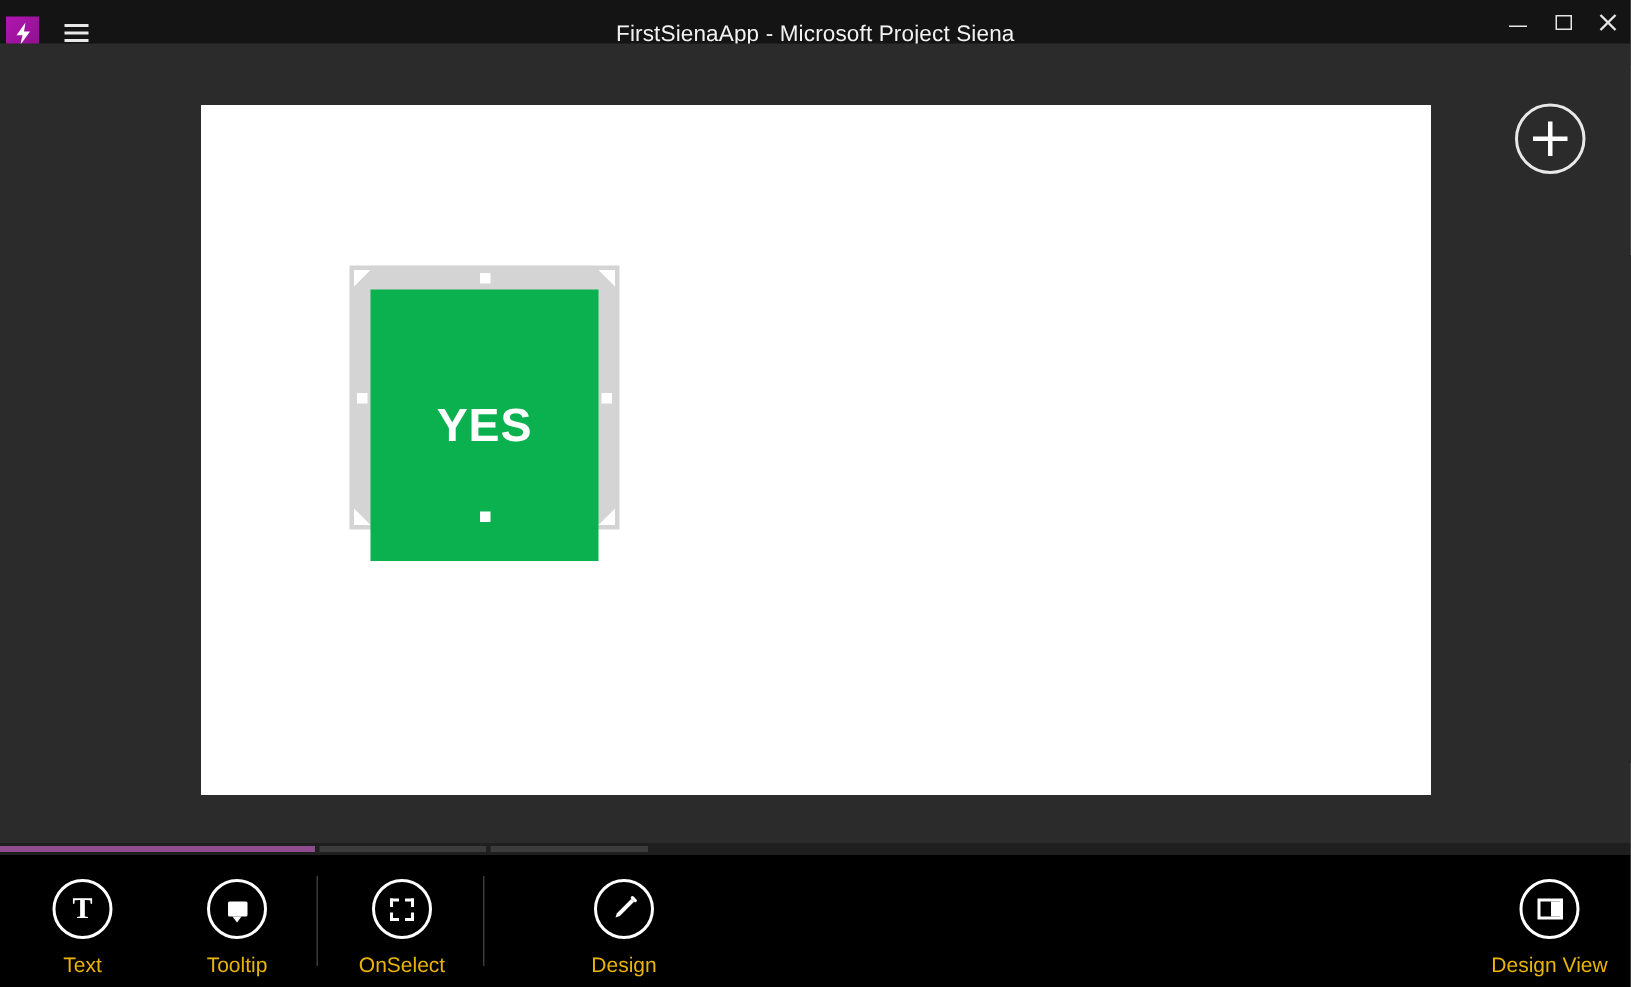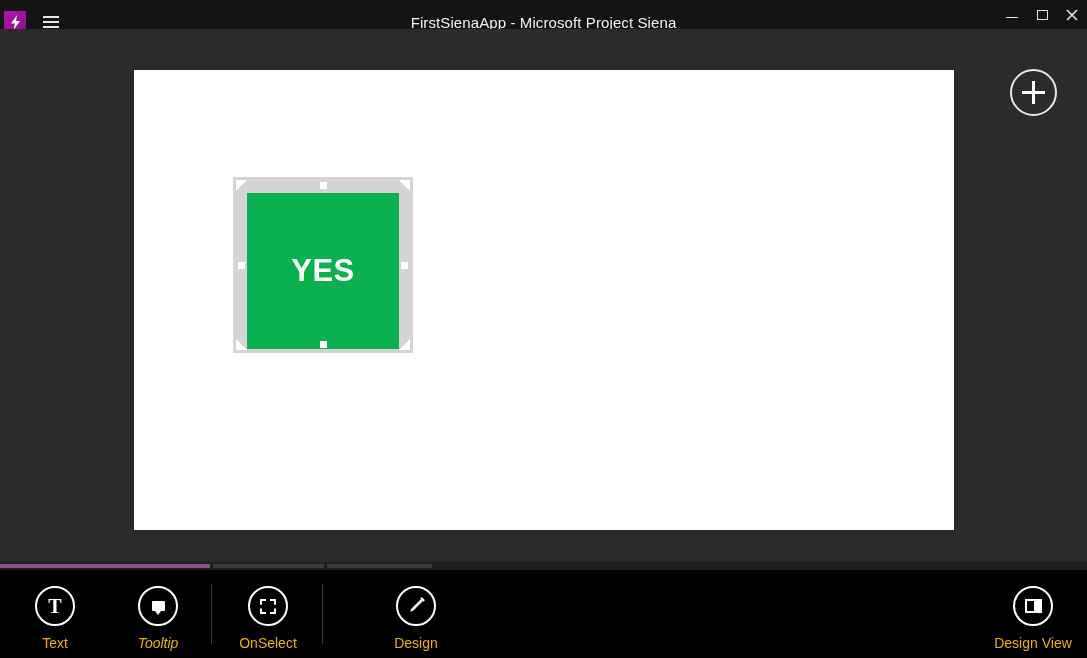--- a/index.html
+++ b/index.html
@@ -105,21 +105,21 @@
     height: 176px;
   }
   .sel-frame {
     position: absolute;
     inset: 0;
     background: #d4d4d4;
   }
   .green-button {
     position: absolute;
     left: 14px; top: 16px;
-    width: 152px; height: 156px;
+    width: 152px; height: 181px;
     background: #0bb04f;
     display: flex;
     align-items: center;
     justify-content: center;
     cursor: pointer;
   }
   .green-button span {
     color: #ffffff;
     font-size: 31px;
     font-weight: bold;
@@ -304,21 +304,21 @@
 
   <div class="toolbar">
 
     <div class="tool-item" style="left:0px;">
       <div class="tool-circle">
         <span class="icon-T">T</span>
       </div>
       <div class="tool-label">Text</div>
     </div>
 
-    <div class="tool-item" style="left:103px;font-style:italic;">
+    <div class="tool-item" style="left:103px;">
       <div class="tool-circle">
         <span class="icon-bubble"></span>
       </div>
       <div class="tool-label">Tooltip</div>
     </div>
 
     <div class="tool-sep" style="left:211px;"></div>
 
     <div class="tool-item" style="left:213px;">
       <div class="tool-circle">

